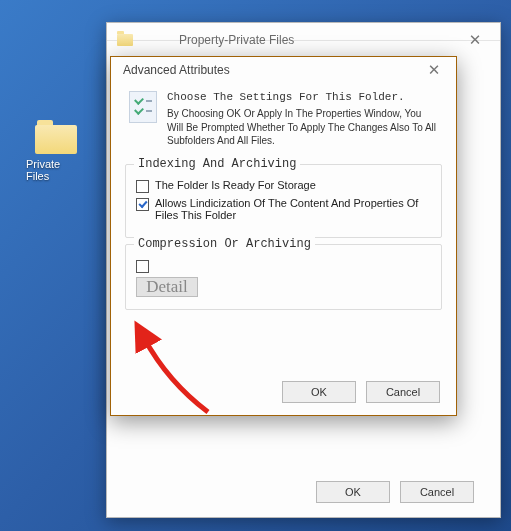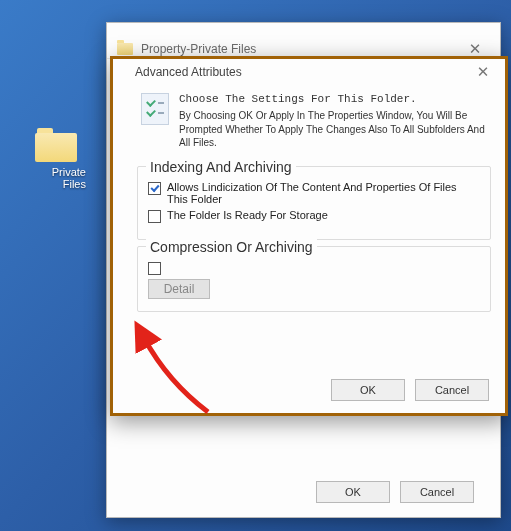--- a/index.html
+++ b/index.html
@@ -8,23 +8,23 @@
     background: linear-gradient(135deg, #3a7bc8 0%, #2d5fa8 50%, #1e4a8c 100%);
     font-family: "Segoe UI", Tahoma, sans-serif;
     font-size: 11px;
     color: #222;
     position: relative;
     overflow: hidden;
   }
   
   .desktop-icon {
     position: absolute;
-    left: 26px; top: 128px;
+    left: 26px; top: 120px;
     width: 60px;
-    text-align: right;
+    text-align: left;
   }
   .folder-glyph {
     width: 42px; height: 34px;
     margin: 0 auto 4px;
     position: relative;
   }
   .folder-glyph .tab {
     position:absolute; left:2px; top:0; width:16px; height:6px;
     background:#f7e29a; border-radius:2px 2px 0 0;
   }
@@ -36,24 +36,25 @@
   .desktop-icon .lbl { color:#fff; font-size:11px; text-shadow:0 1px 2px rgba(0,0,0,.6);}
   
   .win-props {
     position:absolute; left:106px; top:22px;
     width:395px; height:496px;
     background:#fdfdfd;
     border:1px solid #b9b9b9;
     box-shadow:0 4px 18px rgba(0,0,0,.35);
   }
   .win-props .titlebar {
-    height:36px; display:flex; align-items:center;
+    height:18px; display:flex; align-items:center;
     padding:16px 8px 0 10px;
     color:#6b6b6b; font-size:12px;
     border-bottom:1px solid #e5e5e5;
+    gap:38px;
   }
   .win-props .titlebar .ticon {
     width:16px; height:12px; margin-right:8px;
     background:linear-gradient(#f9e9b2,#f3d87a);
     border-radius:1px; position:relative;
   }
   .win-props .titlebar .ticon::before{
     content:""; position:absolute; left:0; top:-3px; width:7px; height:3px;
     background:#f7e29a; border-radius:1px 1px 0 0;
   }
@@ -69,25 +70,24 @@
     background:#efefef; border:1px solid #b8b8b8;
     font-size:11px; color:#333;
     display:flex; align-items:center; justify-content:center;
     padding:0 10px;
     margin-top:44px;
   }
   .btn.disabled { color:#9a9a9a; }
   
   .win-adv {
     position:absolute; left:110px; top:56px;
-    width:398px; height:360px;
+    width:347px; height:360px;
     background:#fdfdfd;
-    border:3px solid #a16207;
+    border:1px solid #a16207;
     box-shadow:0 6px 22px rgba(0,0,0,.4);
-    padding-left:10px;
   }
   .win-adv .titlebar {
     height:26px; display:flex; align-items:center;
     padding:0 8px 0 12px;
     color:#444; font-size:12px;
   }
   .win-adv .titlebar .spacer{flex:1;}
   .win-adv .titlebar .close{ color:#777; font-size:15px; width:28px; text-align:center;}
   .adv-body { padding:4px 14px 50px 14px; }
   .header-row { display:flex; gap:10px; align-items:flex-start; padding:4px 4px 10px 4px;}
@@ -102,41 +102,41 @@
   .hdr-text .line1 { font-size:11px; font-weight:400; color:#333; margin-bottom:4px;font-family:Liberation Mono, monospace;}
   .hdr-text .line2 { font-size:10px; color:#333; line-height:1.35;}
   .group {
     border:1px solid #dcdcdc; border-radius:2px;
     padding:10px 10px 12px 10px; margin-top:6px;
     position:relative;
   }
   .group .legend {
     position:absolute; top:-8px; left:8px;
     background:#fdfdfd; padding:0 4px;
-    font-size:14px; color:#333;
+    font-size:12px; color:#333;font-family:Liberation Mono, monospace;
   }
   .chkrow { display:flex; align-items:flex-start; gap:6px; margin:4px 0; font-size:11px; color:#222;}
   .chkbox {
     width:13px; height:13px; flex:none;
     border:1px solid #555; background:#fff; position:relative; margin-top:1px;
   }
   .chkbox.checked::after{
     content:""; position:absolute; left:2px; top:2px;
     width:6px; height:3px;
     border-left:2px solid #2a67c9; border-bottom:2px solid #2a67c9;
     transform:rotate(-48deg);
   }
   .chklabel { flex:1; }
   .enc-row { display:flex; align-items:center; gap:8px;}
   .enc-row .chkrow{ flex:1; margin:2px 0;}
   .btn-detail {
     min-width:62px; height:20px;
     background:#e3e3e3; border:1px solid #bcbcbc;
-    color:#888; font-size:12px;
-    display:flex; align-items:center; justify-content:center;
+    color:#888; font-size:17px;
+    display:flex; align-items:center; justify-content:center;font-family:Liberation Serif, serif;
   }
   .adv-buttons {
     position:absolute; right:16px; bottom:12px;
     display:flex; gap:10px;
   }
   
   .arrow {
     position:absolute; left:118px; top:312px;
     width:110px; height:110px; pointer-events:none;
   }
@@ -181,26 +181,26 @@
       </div>
       <div class="hdr-text">
         <div class="line1">Choose The Settings For This Folder.</div>
         <div class="line2">By Choosing OK Or Apply In The Properties Window, You Will Be Prompted Whether To Apply The Changes Also To All Subfolders And All Files.</div>
       </div>
     </div>
 
     <div class="group">
       <div class="legend">Indexing And Archiving</div>
       <div class="chkrow">
+        <div class="chkbox"></div>
+        <div class="chklabel">The Folder Is Ready For Storage</div>
+      </div>
+      <div class="chkrow">
         <div class="chkbox checked"></div>
         <div class="chklabel">Allows Lindicization Of The Content And Properties Of Files This Folder</div>
-      </div>
-      <div class="chkrow">
-        <div class="chkbox"></div>
-        <div class="chklabel">The Folder Is Ready For Storage</div>
       </div>
     </div>
 
     <div class="group">
       <div class="legend">Compression Or Archiving</div>
       <div class="chkrow">
         <div class="chkbox"></div>
       </div>
       <div class="enc-row">
         <div class="btn-detail">Detail</div>

